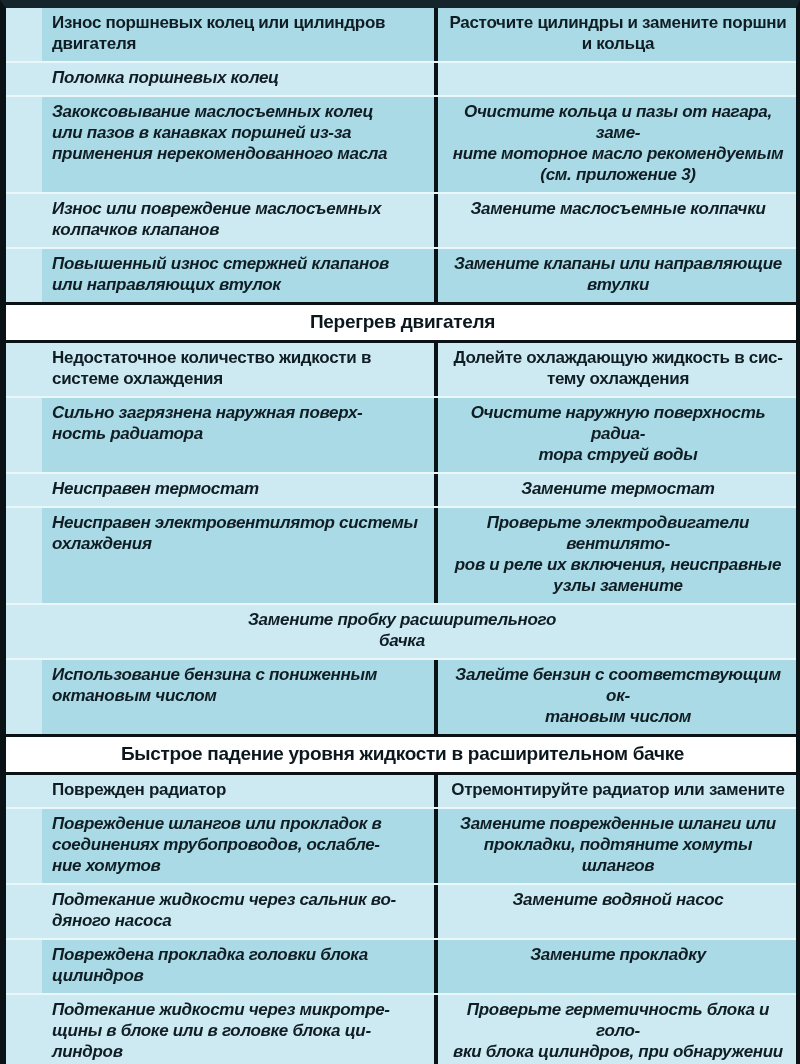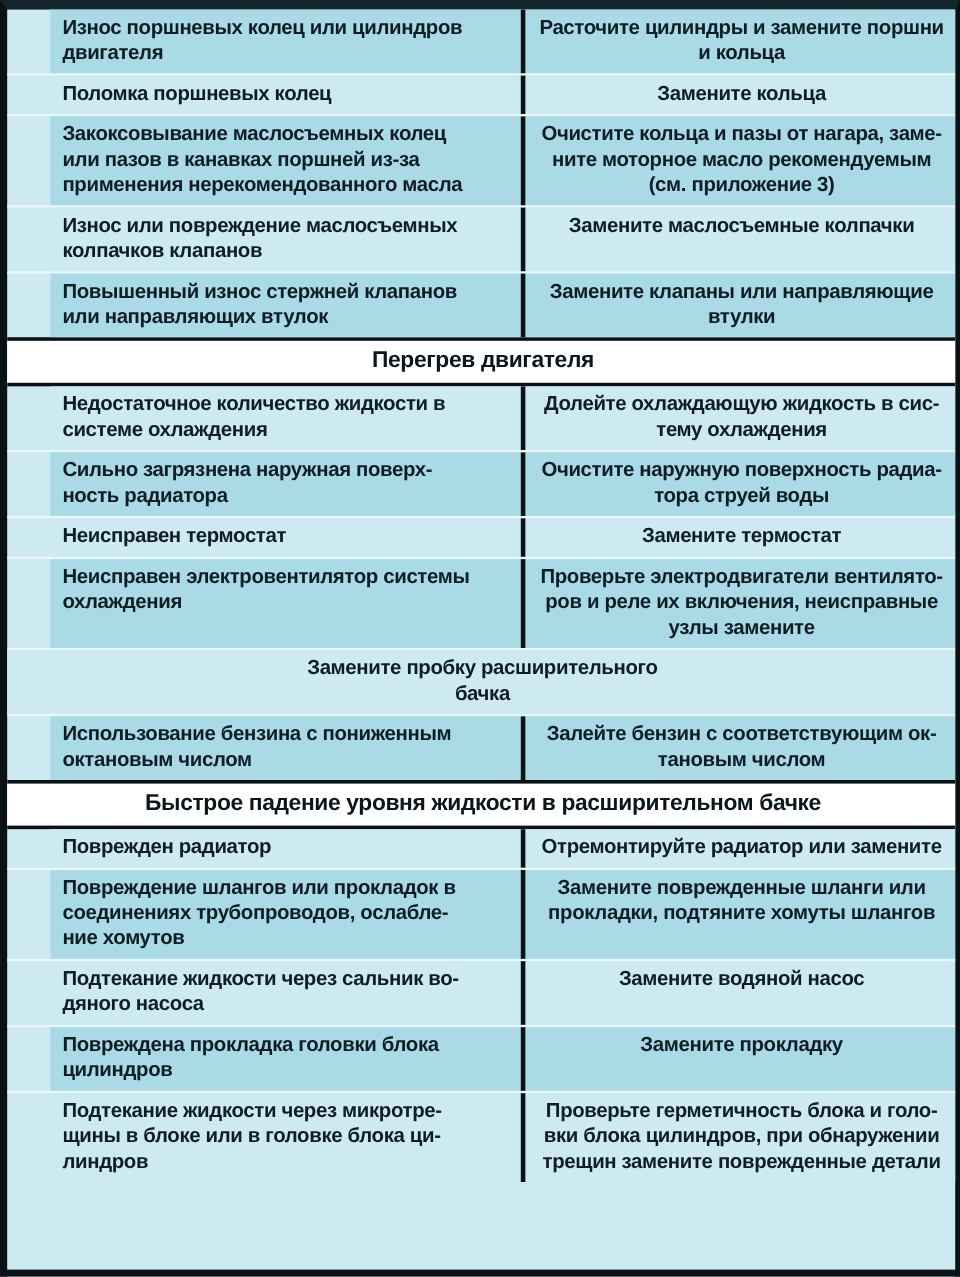--- a/index.html
+++ b/index.html
@@ -18,21 +18,21 @@
     border-top: 8px solid #14252b;
     border-left: 6px solid #0a1215;
     border-right: 4px solid #0a1215;
     border-bottom: 6px solid #0a1215;
     background: #cdeaf2;
   }
   .row {
     display: flex;
     align-items: stretch;
   }
-  .row:not(.first) { border-top: 2px solid #e9f6fa; }
+  .row:not(.first) { border-top: 2px solid #e9f6fa; font-style: italic; }
   .row.dark  .cell { background: #a9dae5; }
   .row.light .cell { background: #cdeaf2; }
   .cell {
     box-sizing: border-box;
     padding: 4px 8px 7px 10px;
     font-size: 17px;
     font-weight: bold;
     line-height: 21px;
     letter-spacing: -0.3px;
     color: #101d24;
@@ -64,21 +64,20 @@
 <div class="page">
   <div class="table-frame">
       <div class="row dark first">
         <div class="cell cause">Износ поршневых колец или цилиндров
 двигателя</div>
         <div class="cell remedy">Расточите цилиндры и замените поршни
 и кольца</div>
       </div>
       <div class="row light">
         <div class="cell cause">Поломка поршневых колец</div>
-        <div class="cell remedy">Замените кольца</div>
       </div>
       <div class="row dark">
         <div class="cell cause">Закоксовывание маслосъемных колец
 или пазов в канавках поршней из-за
 применения нерекомендованного масла</div>
         <div class="cell remedy">Очистите кольца и пазы от нагара, заме-
 ните моторное масло рекомендуемым
 (см. приложение 3)</div>
       </div>
       <div class="row light">

